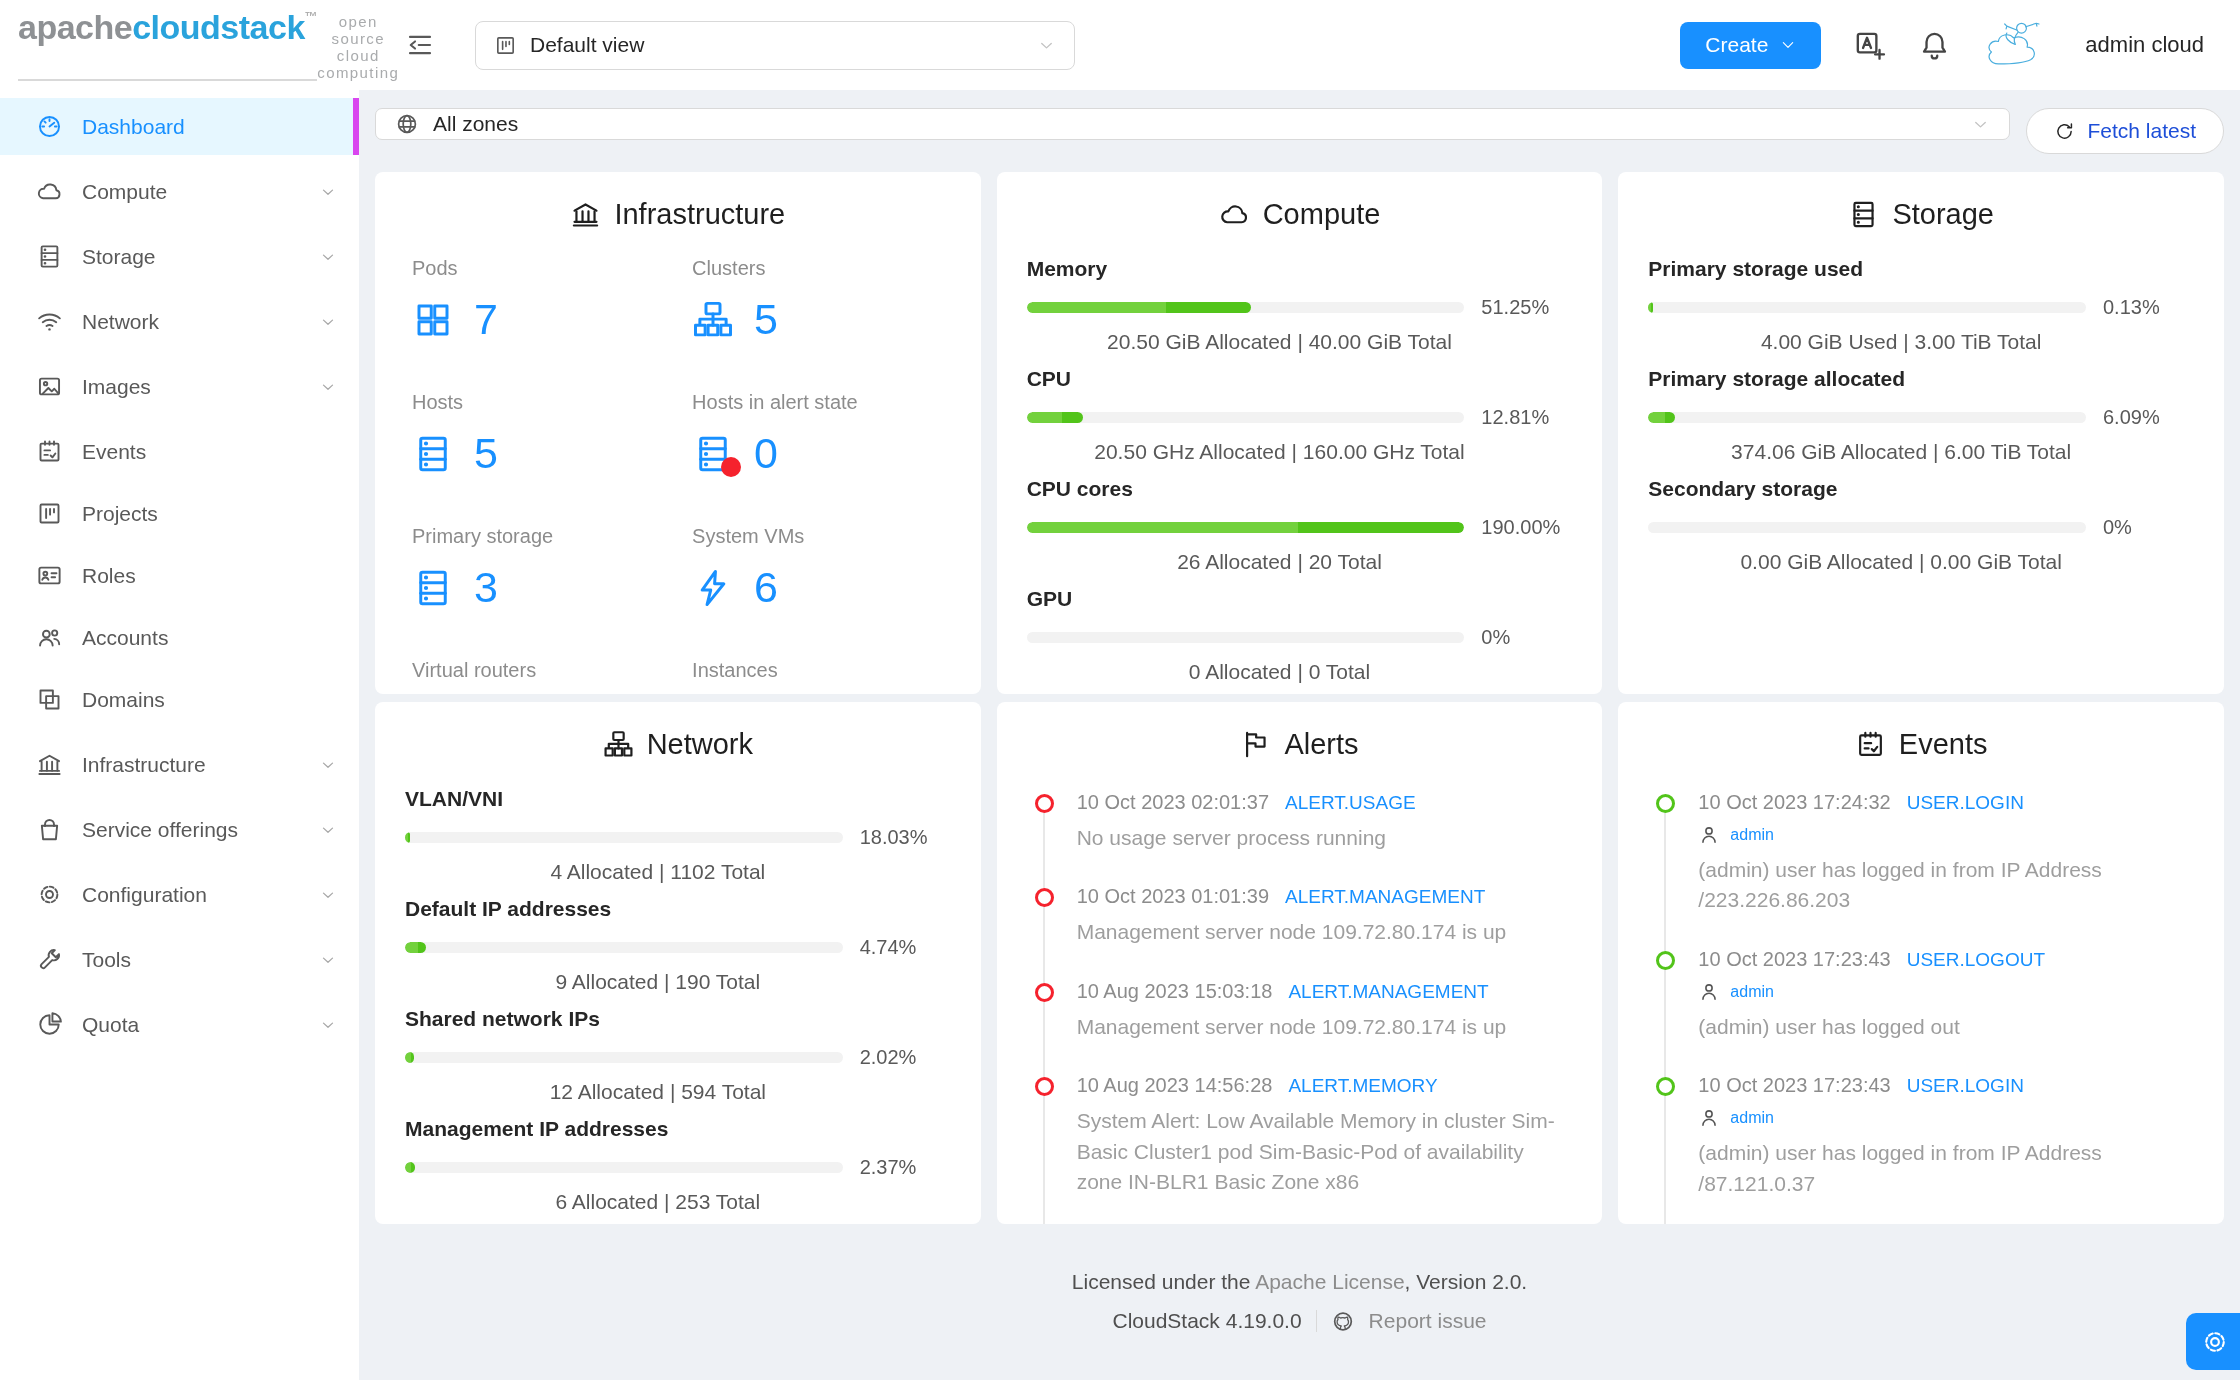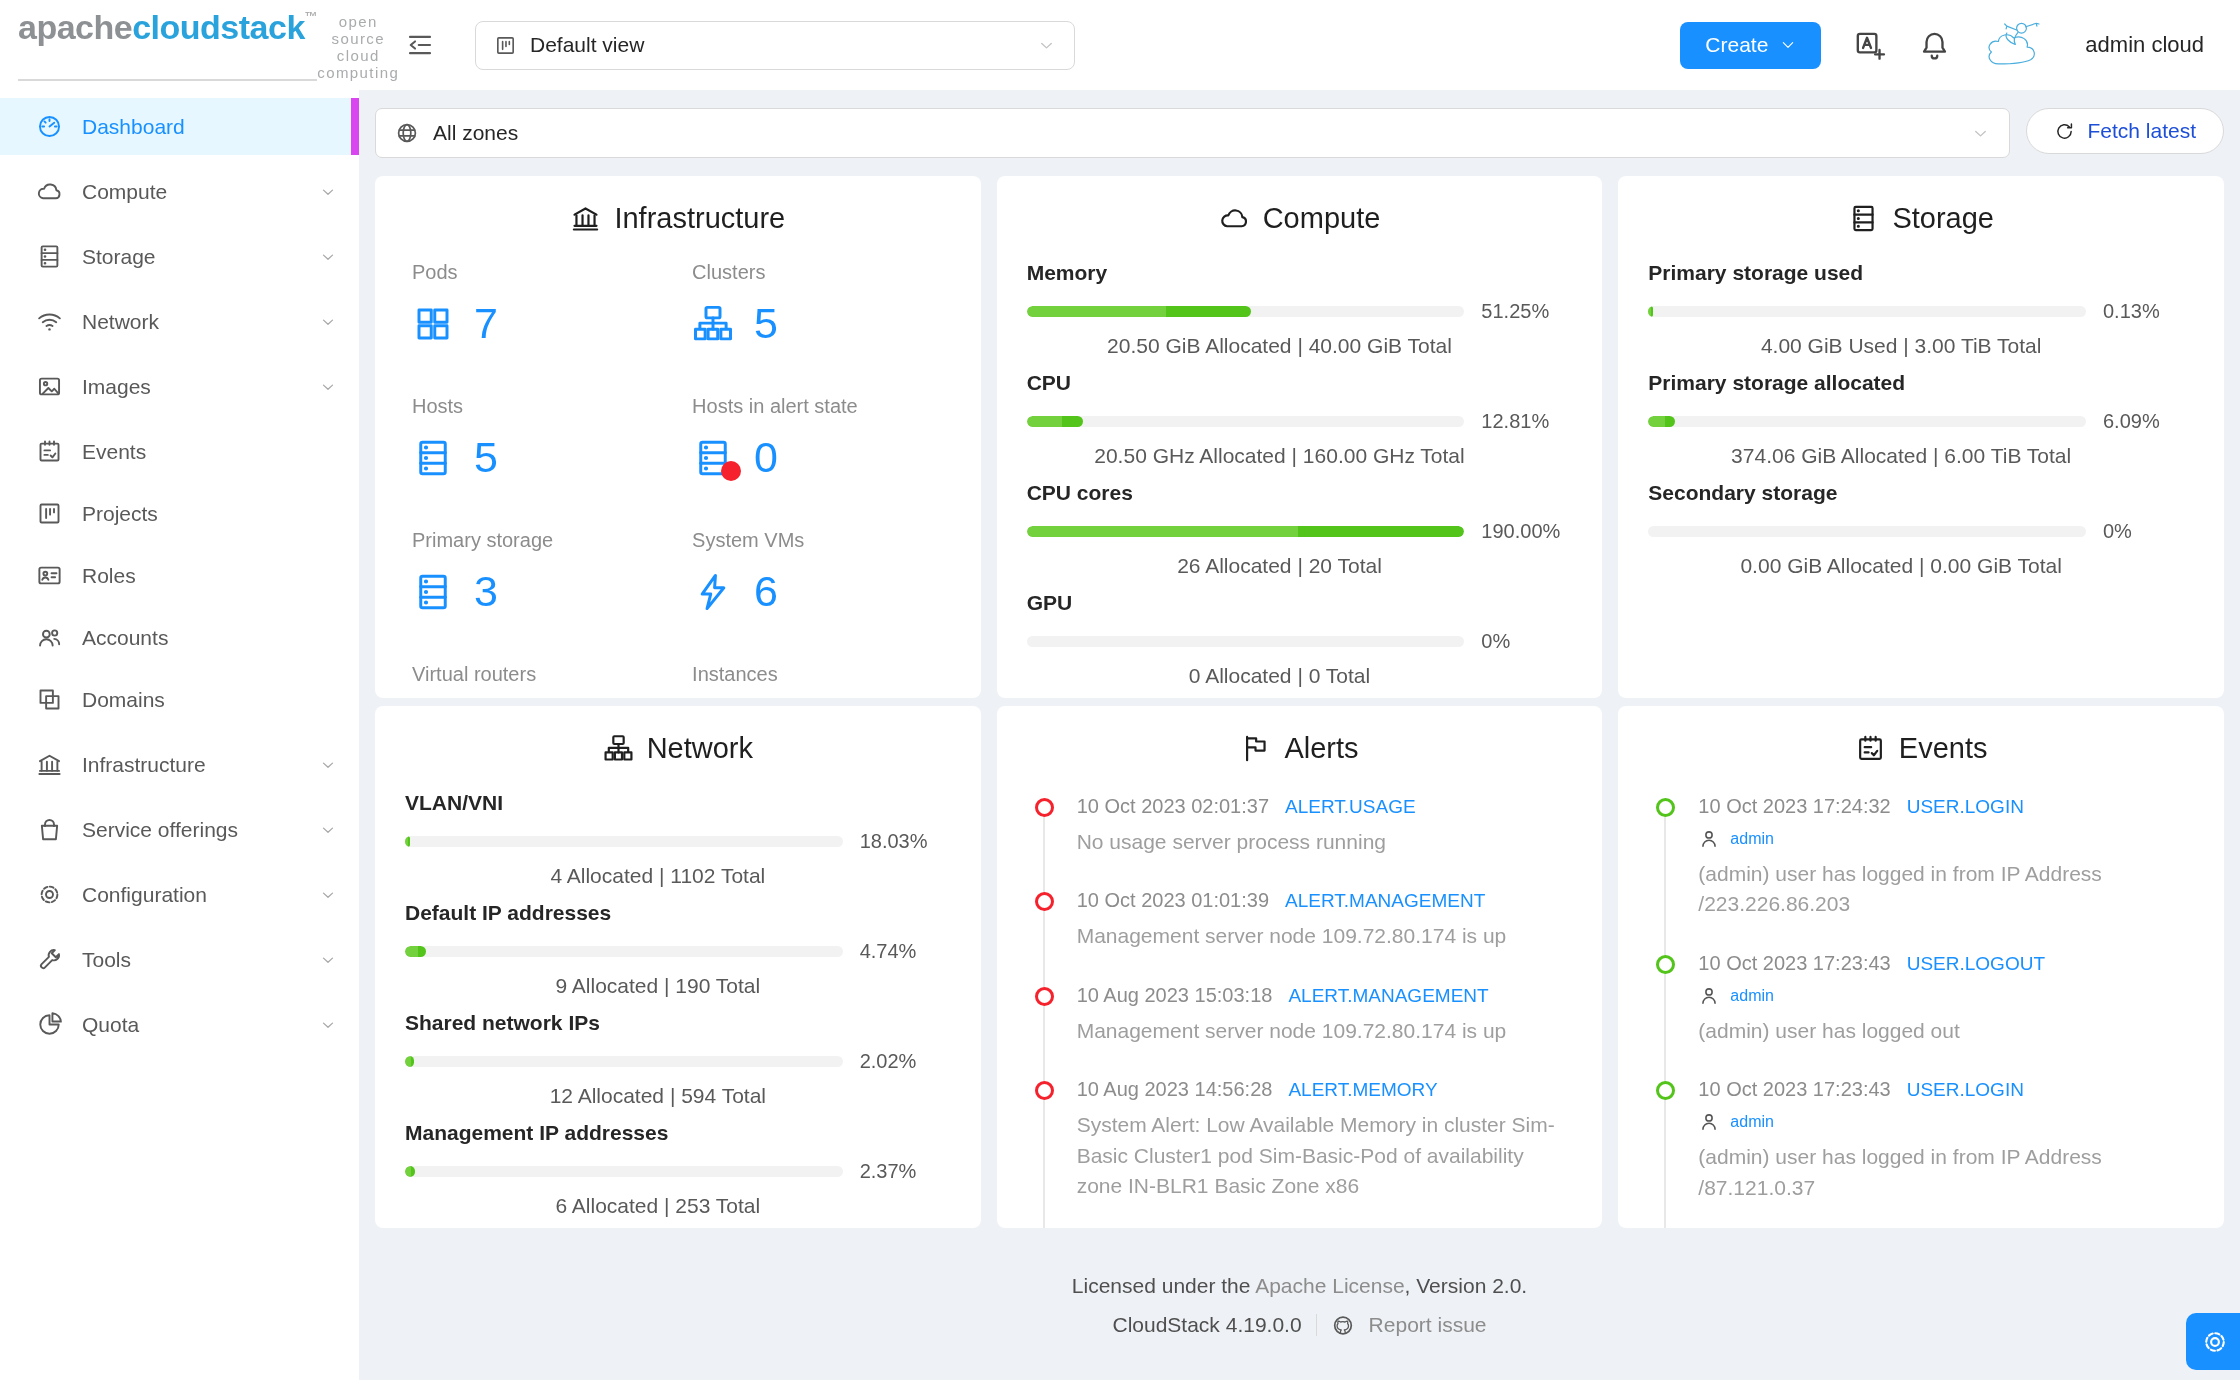--- a/index.html
+++ b/index.html
@@ -19,42 +19,42 @@
   .wordmark .gray { color:#8e9194; }
   .wordmark .blue { color:#2aa3dc; }
   .wordmark .tm { font-size:13px; color:#b0b0b0; vertical-align:top; }
   .tagline { font-size:15px; color:#a9abad; letter-spacing:1.4px; margin-top:3px; text-align:center; }
 
   .menu { padding-top:3px; }
   .menu-item { position:relative; display:flex; align-items:center; height:57px; margin:5px 0; padding-left:36px; gap:19px;
                font-size:21px; color:#595959; cursor:pointer; }
   .menu-item .micon { width:27px; height:27px; flex:0 0 27px; }
   .menu-item .chev { position:absolute; right:22px; width:18px; height:18px; color:#a8a8a8; }
-  .menu-item.active { background:#e6f7ff; color:#1890ff; border-right:8px solid #d946ef; }
+  .menu-item.active { background:#e6f7ff; color:#1890ff; border-right:6px solid #d946ef; }
   .menu-item.group { margin:8px 0; }
 
   
   .header { position:absolute; left:359px; right:0; top:0; height:90px; background:#fff; display:flex; align-items:center; padding:0 36px 0 46px; z-index:10; }
   .fold { width:30px; height:30px; color:#595959; cursor:pointer; }
   .view-select { margin-left:40px; width:600px; height:49px; border:1px solid #d9d9d9; border-radius:8px; background:#fff;
                  display:flex; align-items:center; padding:0 18px; gap:13px; font-size:21px; color:#262626; cursor:pointer; }
   .view-select .vicon { width:23px; height:23px; color:#595959; }
   .view-select .chev { margin-left:auto; width:19px; height:19px; color:#c3c3c3; }
   .header-right { margin-left:auto; display:flex; align-items:center; gap:32px; }
   .btn-create { height:47px; background:#1890ff; color:#fff; border:none; border-radius:8px; font-size:21px;
                 display:flex; align-items:center; gap:12px; padding:0 25px; cursor:pointer; font-family:inherit; }
   .btn-create .chev { width:16px; height:16px; color:#fff; }
   .hicon { width:33px; height:33px; color:#444; cursor:pointer; }
   .avatar { width:70px; height:52px; color:#4aaede; cursor:pointer; }
   .username { font-size:22px; color:#262626; }
 
   
   .content { position:absolute; left:359px; right:0; top:90px; bottom:0; padding:18px 16px 0 16px; }
   .zonebar { display:flex; gap:16px; }
-  .zone-select { flex:1; height:50px; background:#fff; border:1px solid #d9d9d9; border-radius:7px;
+  .zone-select { flex:1; height:32px; background:#fff; border:1px solid #d9d9d9; border-radius:7px;
                  display:flex; align-items:center; padding:0 19px; gap:14px; font-size:21px; cursor:pointer; }
   .zone-select .zicon { width:24px; height:24px; color:#595959; }
   .zone-select .chev { margin-left:auto; width:19px; height:19px; color:#c3c3c3; }
   .btn-fetch { height:46px; border:1px solid #d9d9d9; background:#fff; border-radius:23px; display:flex; align-items:center;
                gap:12px; padding:0 27px; font-size:21px; color:#1d4ed8; cursor:pointer; font-family:inherit; }
   .btn-fetch .ficon { width:21px; height:21px; color:#262626; }
 
   .grid { display:grid; grid-template-columns:repeat(3, 1fr); gap:16px; margin-top:18px; }
   .grid.row2 { margin-top:8px; }
   .card { background:#fff; border-radius:8px; height:522px; overflow:hidden; padding:26px 30px; }

